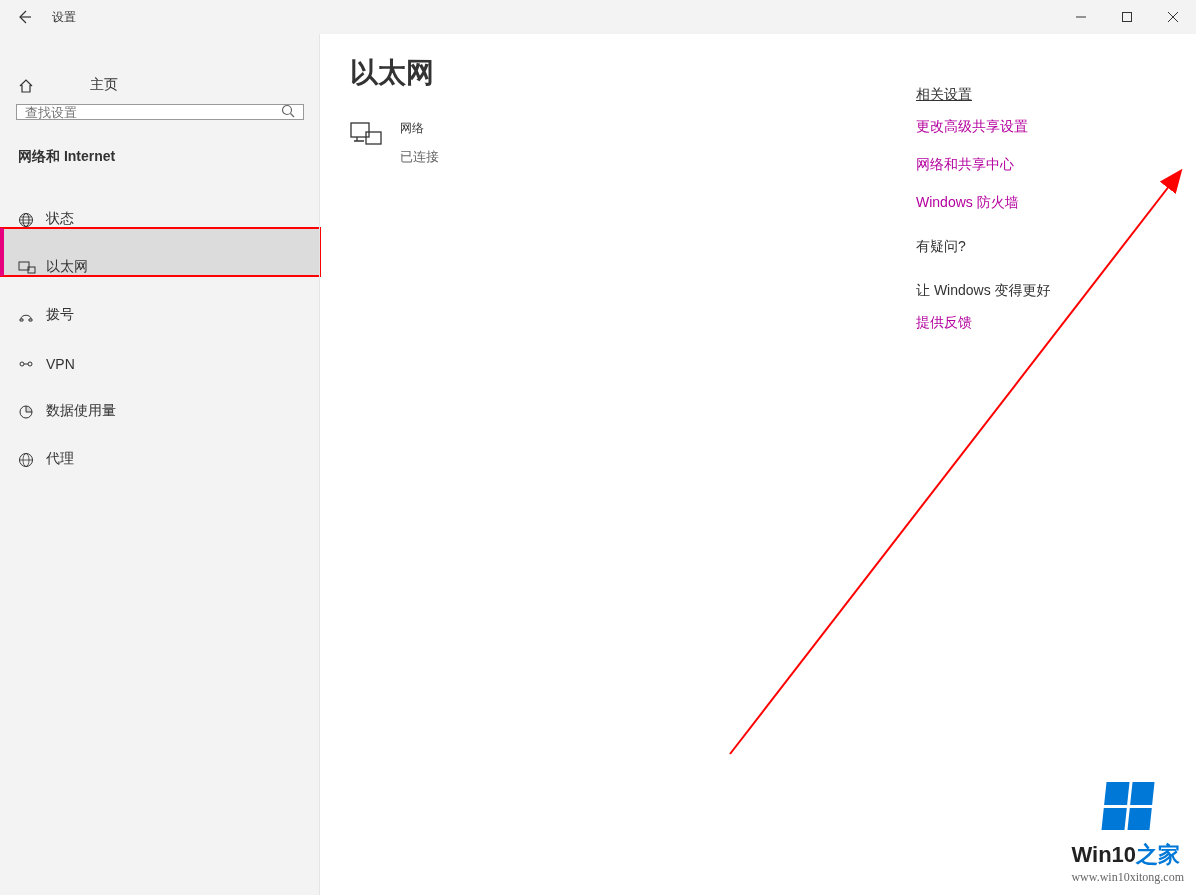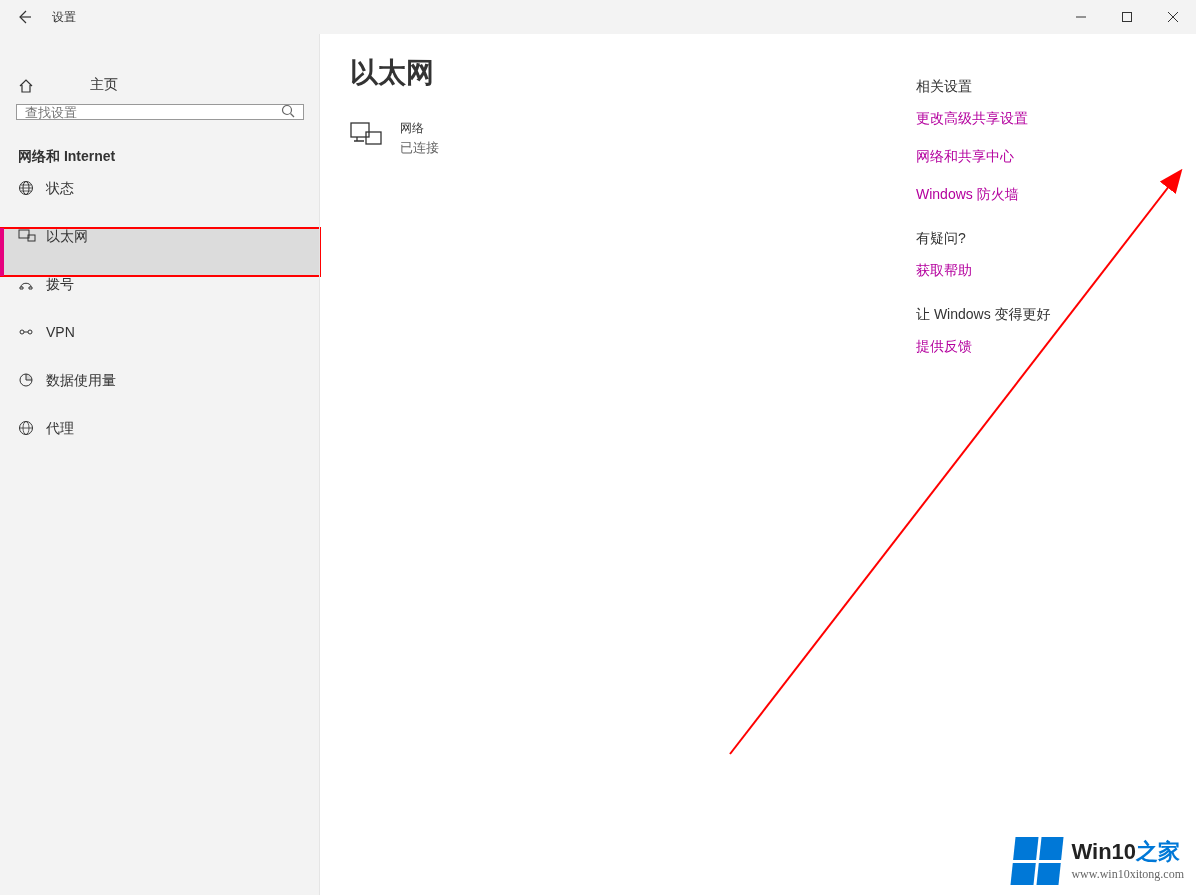--- a/index.html
+++ b/index.html
@@ -94,21 +94,21 @@
   }
   .search-box .sicon { color: #666; font-size: 14px; }
   .category-label {
     font-size: 14px;
     font-weight: 700;
     padding: 10px 18px 14px 18px;
     color: #333;
   }
   .nav-item {
     display: flex;
-    align-items: flex-start;
+    align-items: flex-end;
     height: 48px;
     padding-left: 18px;
     font-size: 14px;
     color: #333;
     position: relative;
   }
   .nav-item.active {
     background: #dcdcdc;
   }
   .nav-item.active::before {
@@ -137,33 +137,33 @@
     color: #333;
     margin-bottom: 28px;
   }
   .net-row {
     display: flex;
     align-items: flex-start;
     gap: 16px;
   }
   .net-icon { width: 34px; height: 28px; }
   .net-name { font-size: 12px; color: #333; }
-  .net-status { font-size: 13px; color: #666; margin-top: 2px; }
+  .net-status { font-size: 13px; color: #666; margin-top: 11px; }
 
   .main-right {
     width: 250px;
     padding-top: 24px;
   }
   .section-h {
     font-size: 14px;
     color: #333;
     margin-bottom: 14px;
     margin-top: 26px;
   }
-  .section-h.first { margin-top: 0; }
+  .section-h.first { margin-top: 8px; text-decoration: underline; }
   .link {
     display: block;
     font-size: 14px;
     color: #b4009e;
     margin-bottom: 20px;
     cursor: pointer;
   }
   .link.boxed {
     border: 2px solid #ff0000;
     padding: 10px 0 10px 0;
@@ -180,22 +180,23 @@
     top: 100px;
     pointer-events: none;
   }
 
   
   .watermark {
     position: absolute;
     right: 12px;
     bottom: 10px;
     display: flex;
-    align-items: flex-start;
+    align-items: center;
     gap: 10px;
+    flex-direction: column;
   }
   .watermark .wlogo {
     width: 48px; height: 48px;
     display: grid;
     grid-template-columns: 1fr 1fr;
     grid-template-rows: 1fr 1fr;
     gap: 3px;
     transform: skewX(-6deg);
   }
   .watermark .wlogo div { background: #0078d7; }
@@ -340,21 +341,20 @@
       </div>
     </div>
 
     <div class="main-right">
       <div class="section-h first">相关设置</div>
       <a class="link">更改高级共享设置</a>
       <a class="link">网络和共享中心</a>
       <a class="link">Windows 防火墙</a>
 
       <div class="section-h">有疑问?</div>
-      <a class="link">获取帮助</a>
 
       <div class="section-h">让 Windows 变得更好</div>
       <a class="link">提供反馈</a>
     </div>
 
     <svg class="arrow-svg" width="560" height="640">
       <defs>
         <marker id="ah" markerWidth="12" markerHeight="10" refX="10" refY="5" orient="auto">
           <path d="M0 0 L12 5 L0 10 Z" fill="#ff0000"></path>
         </marker>

